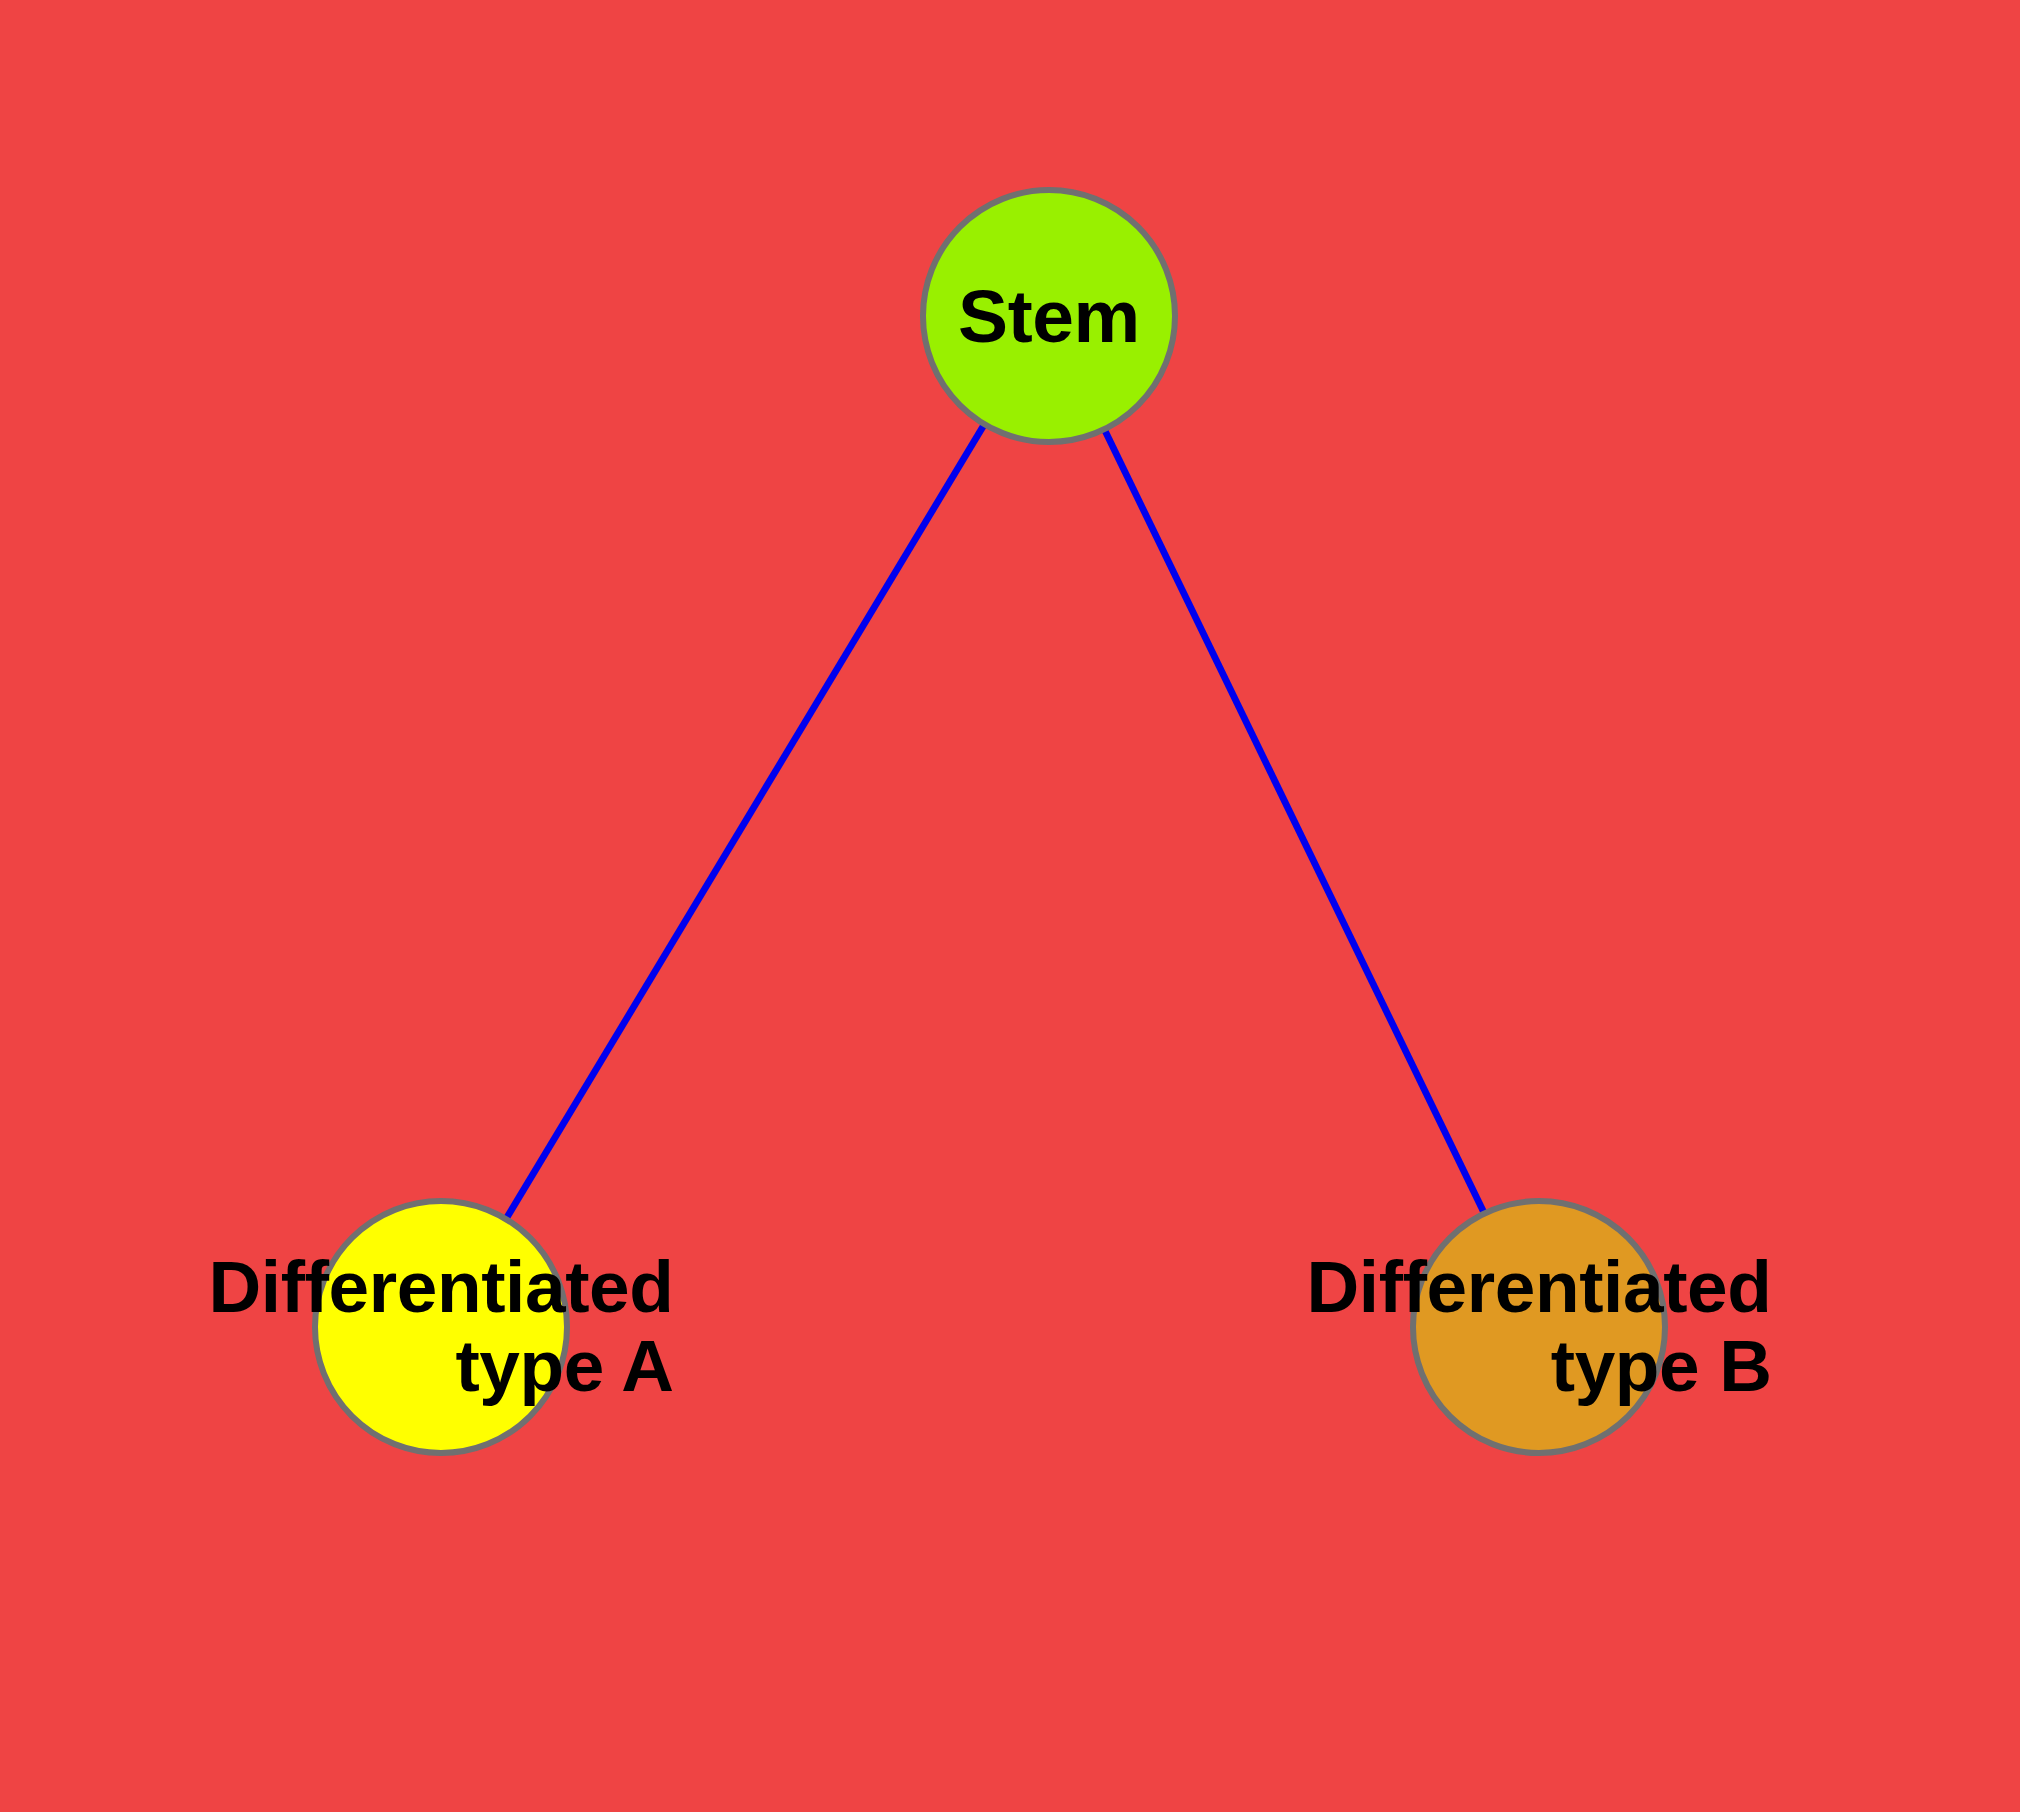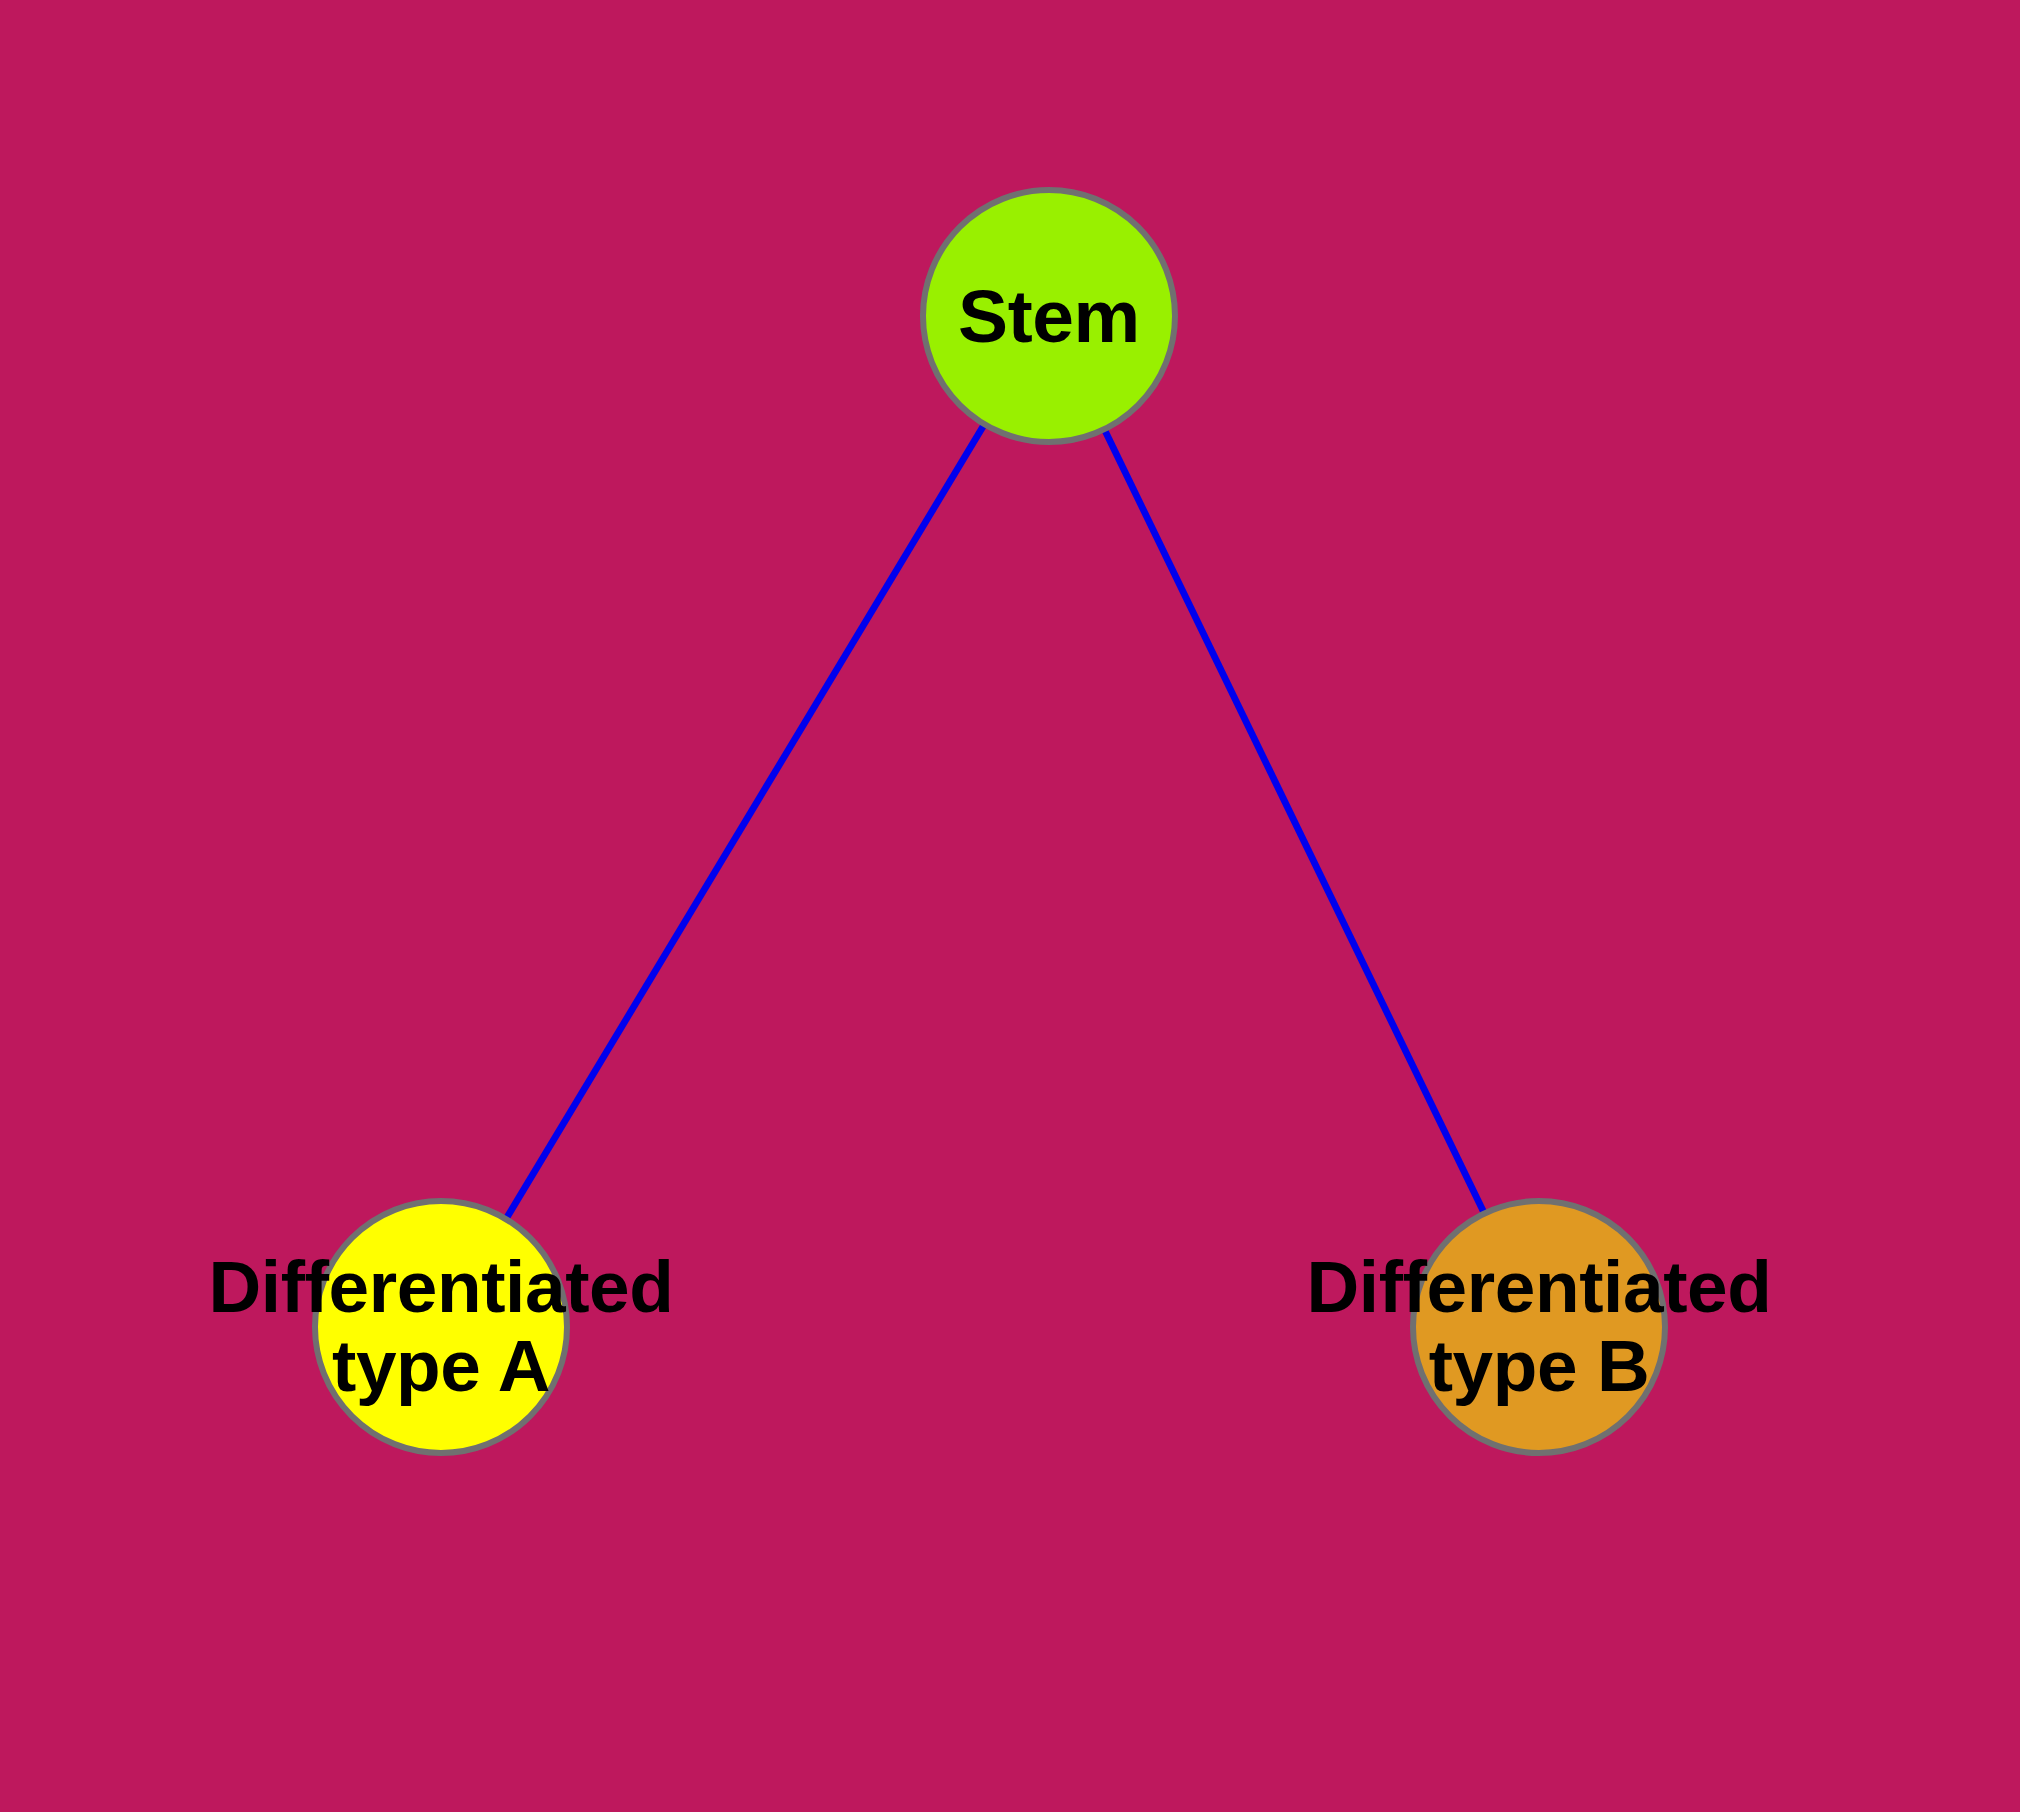--- a/index.html
+++ b/index.html
@@ -60,26 +60,27 @@
     letter-spacing: -0.4px;
     pointer-events: none;
   }
 
   .label-stem {
     font-size: 75px;
   }
 
   .label-wide {
     font-size: 73px;
+    text-align: right;
   }
 </style>
 </head>
 <body>
 
-<div id="graph-canvas" style="background: #be185d; width: 2021px; height: 1812px;">
+<div id="graph-canvas" style="background: #ef4444; width: 2021px; height: 1812px;">
 
   <svg id="graph-svg" viewBox="0 0 2384 2138" preserveAspectRatio="none" aria-hidden="true">
     <line id="edge-stem-diff_a" x1="1238" y1="373" x2="520" y2="1566" stroke="#0000ee" stroke-width="8" stroke-linecap="butt"></line>
     <line id="edge-stem-diff_b" x1="1238" y1="373" x2="1816" y2="1566" stroke="#0000ee" stroke-width="8" stroke-linecap="butt"></line>
   </svg>
 
   <div class="node-group" id="node-stem" style="left:1049px; top:316px; width:258px; height:258px;">
     <div class="node-circle" id="circle-stem" style="width: 258px; height: 258px; background: rgb(153, 240, 0); border-color: rgb(112, 112, 112);"></div>
     <div class="node-label label-stem">Stem</div>
   </div>

